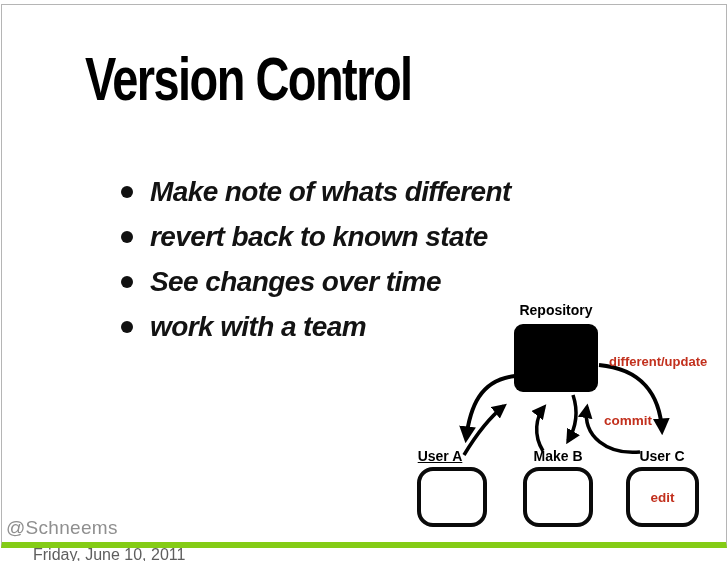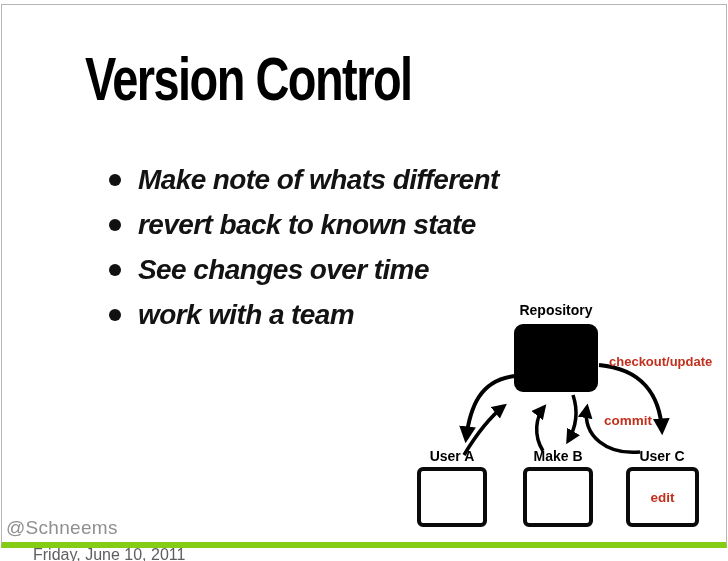--- a/index.html
+++ b/index.html
@@ -32,21 +32,21 @@
     letter-spacing: -2px;
     white-space: nowrap;
     transform: scaleX(0.77);
     transform-origin: 0 0;
     line-height: 1.0;
   }
   .bullets {
     position: absolute;
     left: 103px;
     top: 148px;
-    margin: 4px;
+    margin: 16px;
     padding: 0;
     list-style: none;
   }
   .bullets li {
     display: flex;
     align-items: center;
     height: 45px;
   }
   .bullet-dot {
     width: 12px;
@@ -98,21 +98,21 @@
     height: 68px;
     background: #000;
     border-radius: 9px;
   }
   .user-box {
     position: absolute;
     top: 462px;
     height: 52px;
     background: #fff;
     border: 4px solid #0a0a0a;
-    border-radius: 6px;
+    border-radius: 16px;
     display: flex;
     align-items: center;
     justify-content: center;
   }
   .edit-label {
     font-size: 13.5px;
     font-weight: bold;
     color: var(--label_red, #c2301d);
   }
   
@@ -172,25 +172,25 @@
       <path d="M 541 446 C 531 430 534 412 542 402" fill="none" stroke="#000" stroke-width="3.5" marker-end="url(#ah)"></path>
       <path d="M 571 390 C 577 408 573 424 566 436" fill="none" stroke="#000" stroke-width="3.5" marker-end="url(#ah)"></path>
       <path d="M 597 360 C 640 364 658 390 660 426" fill="none" stroke="#000" stroke-width="4" marker-end="url(#ah)"></path>
       <path d="M 638 447 C 606 450 580 432 585 402" fill="none" stroke="#000" stroke-width="3.5" marker-end="url(#ah)"></path>
     </svg>
 
     <div class="dg-label" style="left:505px; top:297px; width:98px;">Repository</div>
 
     <div class="repo-box"></div>
 
-    <div class="dg-label red" style="left:607px; top:349px;">checkout/update</div>
+    <div class="dg-label red" style="left:607px; top:349px;">different/update</div>
 
     <div class="dg-label red" style="left:602px; top:408px; font-size:13.5px;">commit</div>
 
-    <div class="dg-label" style="left:415px; top:443px; width:70px;">User A</div>
+    <div class="dg-label" style="left:403px; top:443px; width:70px;text-decoration:underline;">User A</div>
     <div class="dg-label" style="left:521px; top:443px; width:70px;">Make B</div>
     <div class="dg-label" style="left:624px; top:443px; width:72px;">User C</div>
 
     <div class="user-box" style="left:415px; width:62px;"></div>
     <div class="user-box" style="left:521px; width:62px;"></div>
     <div class="user-box" style="left:624px; width:65px;">
       <span class="edit-label">edit</span>
     </div>
 
   </div>

